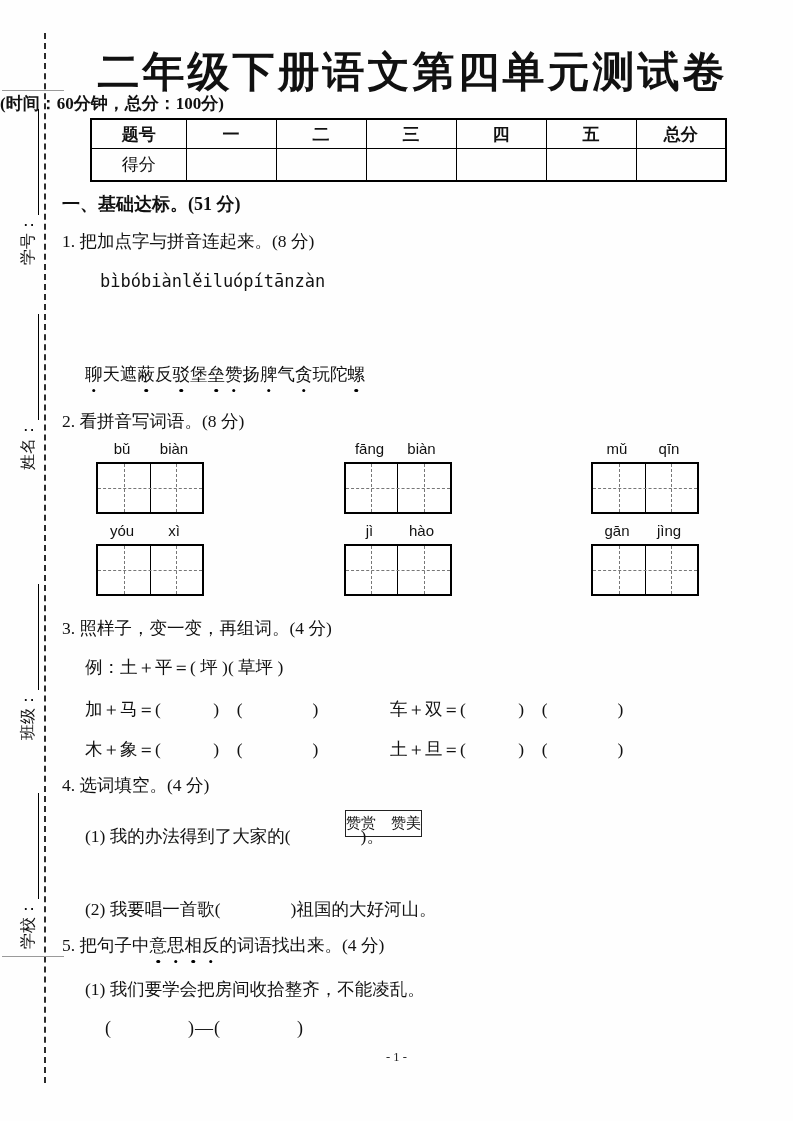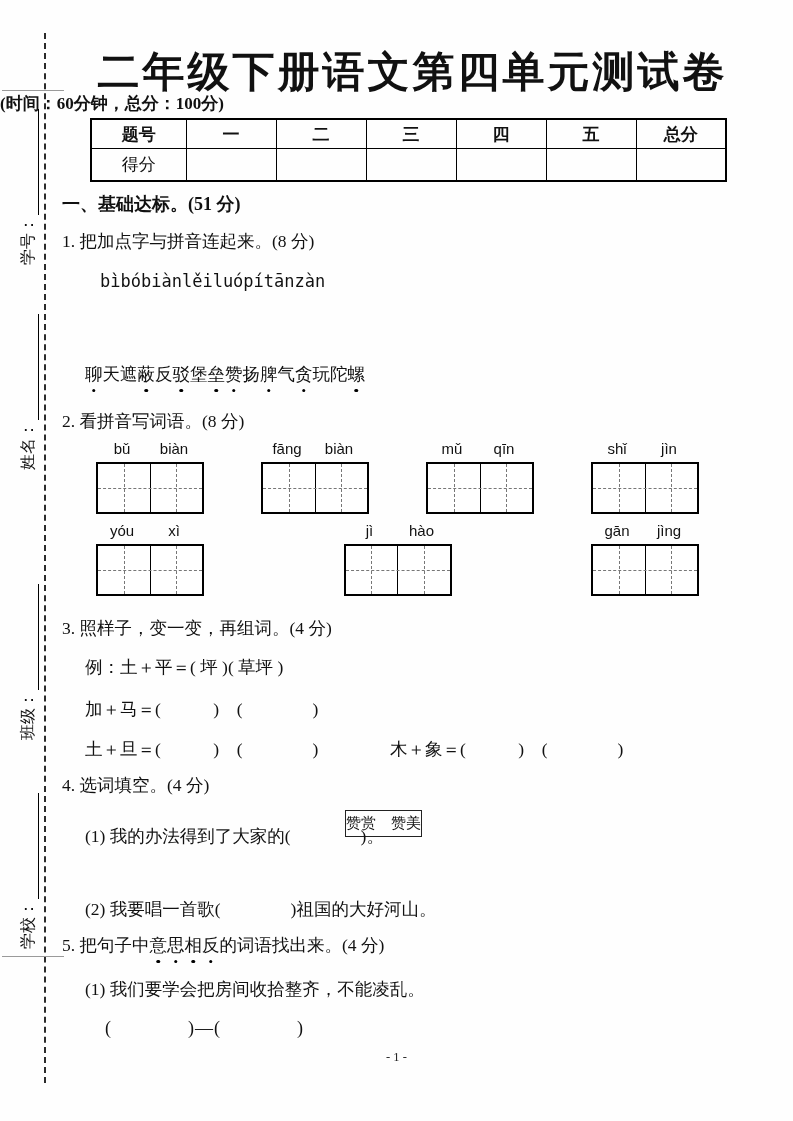--- a/index.html
+++ b/index.html
@@ -179,30 +179,20 @@
       <div class="grid-item">
         <div class="pinyin-pair">
           <span>mǔ</span>
           <span>qīn</span>
         </div>
         <div class="wgrid">
           <div class="cell"></div>
           <div class="cell"></div>
         </div>
       </div>
-      <div class="grid-item">
-        <div class="pinyin-pair">
-          <span>shǐ</span>
-          <span>jìn</span>
-        </div>
-        <div class="wgrid">
-          <div class="cell"></div>
-          <div class="cell"></div>
-        </div>
-      </div>
     </div>
   <div class="grid-row" id="q2-row1">
       <div class="grid-item">
         <div class="pinyin-pair">
           <span>yóu</span>
           <span>xì</span>
         </div>
         <div class="wgrid">
           <div class="cell"></div>
           <div class="cell"></div>
@@ -225,22 +215,22 @@
         </div>
         <div class="wgrid">
           <div class="cell"></div>
           <div class="cell"></div>
         </div>
       </div>
     </div>
 
   <div class="q-title q3-title">3. 照样子，变一变，再组词。(4 分)</div>
   <div class="q3-example">例：土＋平＝( 坪 )( 草坪 )</div>
-  <div class="q3-row" id="q3-row0"><span>加＋马＝(　　　)　(　　　　)</span></div>
-  <div class="q3-row" id="q3-row1"><span>土＋旦＝(　　　)　(　　　　)</span><span>木＋象＝(　　　)　(　　　　)</span></div>
+  <div class="q3-row" id="q3-row0"><span>加＋马＝(　　　)　(　　　　)</span><span>车＋双＝(　　　)　(　　　　)</span></div>
+  <div class="q3-row" id="q3-row1"><span>木＋象＝(　　　)　(　　　　)</span><span>土＋旦＝(　　　)　(　　　　)</span></div>
 
   <div class="q-title q4-title">4. 选词填空。(4 分)</div>
   <div class="word-bank">赞赏　赞美</div>
   <div class="stmt q4-item0">(1) 我的办法得到了大家的(　　　　)。</div>
   <div class="stmt q4-item1">(2) 我要唱一首歌(　　　　)祖国的大好河山。</div>
 
   <div class="q-title q5-title" id="q5-title"><span>5. 把句子中</span><span class="wchar dotted">意</span><span class="wchar dotted">思</span><span class="wchar dotted">相</span><span class="wchar dotted">反</span><span>的词语找出来。(4 分)</span></div>
   <div class="stmt q5-item">(1) 我们要学会把房间收拾整齐，不能凌乱。</div>
   <div class="q5-blank">(　　　　)—(　　　　)</div>
 

